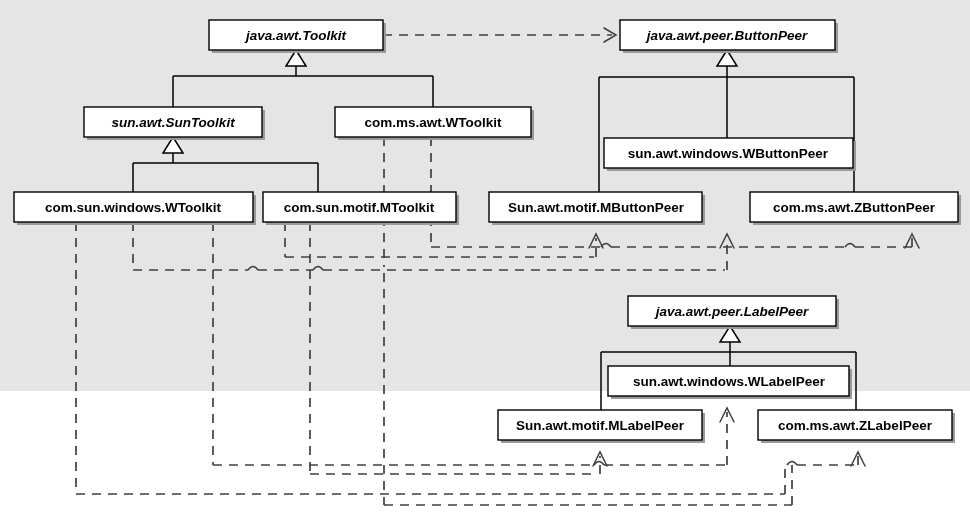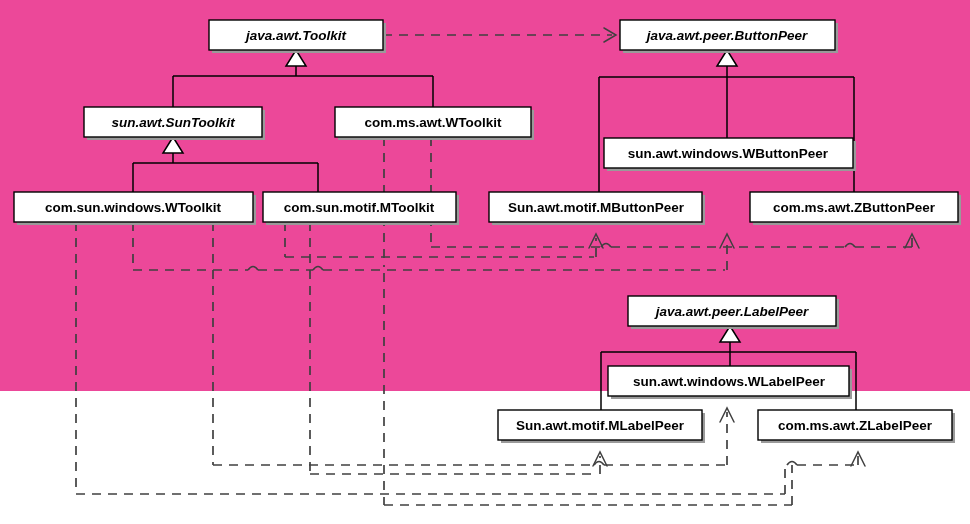--- a/index.html
+++ b/index.html
@@ -10,21 +10,21 @@
   body {
     width: 970px;
     height: 524px;
     font-family: "Liberation Sans", sans-serif;
     overflow: hidden;
   }
   #diagram-root {
     position: relative;
     width: 970px;
     height: 391px;
-    background: #ec4899;
+    background: #e5e5e5;
   }
   svg#uml-canvas {
     display: block;
     width: 970px;
     height: 524px;
   }
   .cls-box-shadow {
     fill: #9a9a9a;
     stroke: none;
   }

